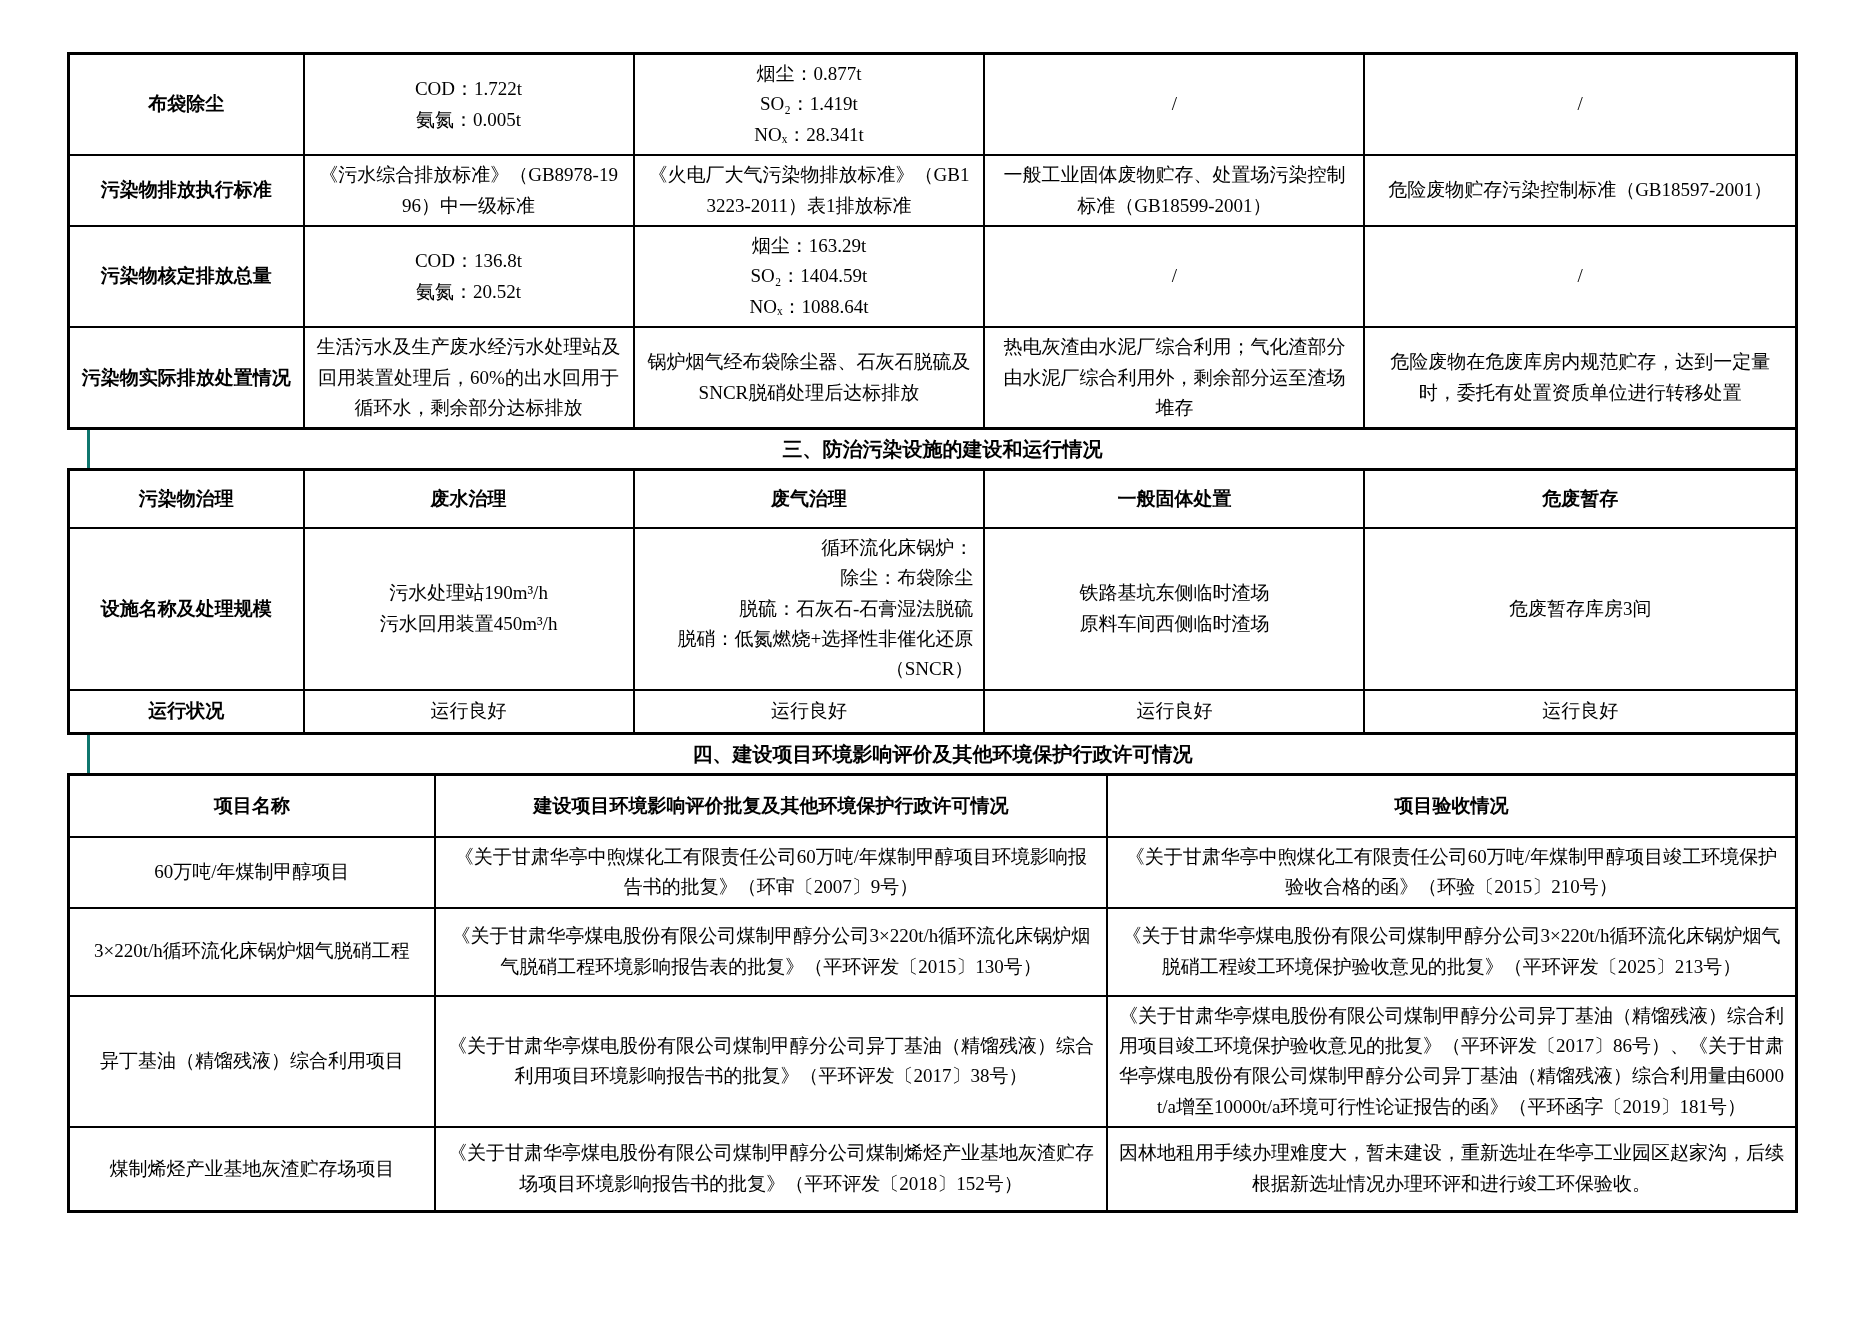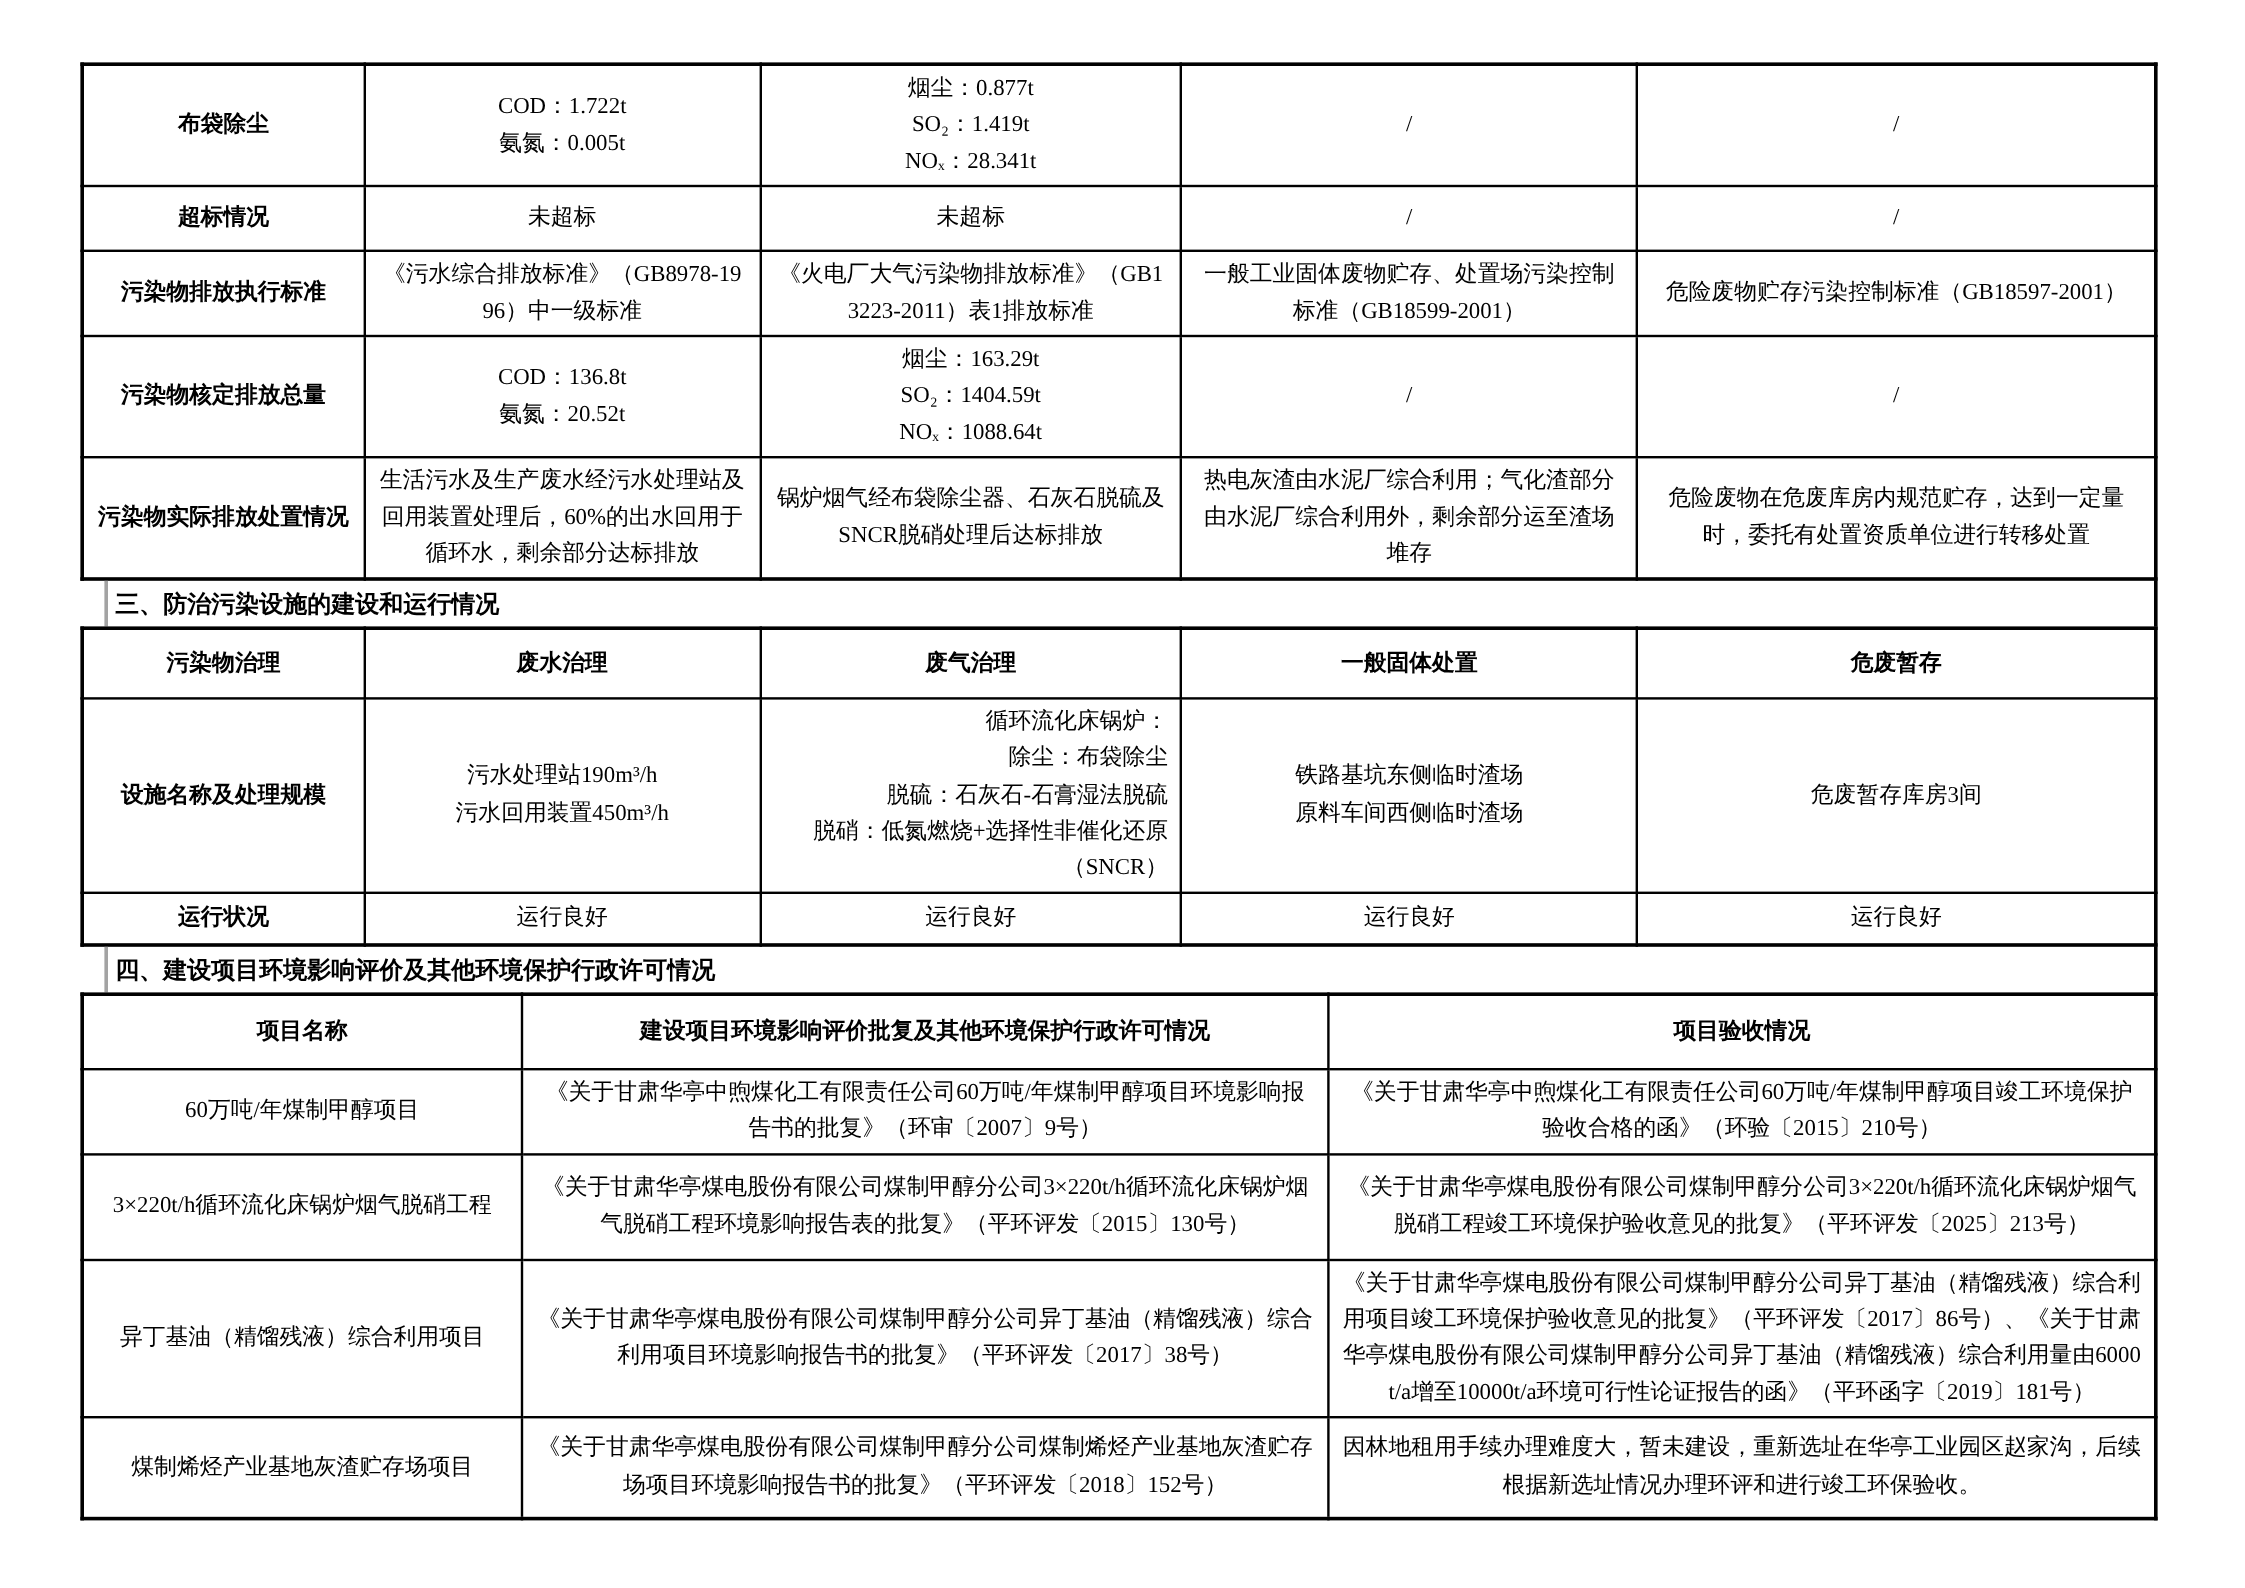--- a/index.html
+++ b/index.html
@@ -40,26 +40,26 @@
     box-sizing: border-box;
   }
   td.lbl, td.hdr {
     font-weight: bold;
   }
   td.ta-left {
     text-align: right;
     padding-left: 14px;
   }
   .band {
-    border-left: 3px solid #a3a3a3;
+    border-left: 3px solid #0f766e;
     border-right: 3px solid #000;
     font-weight: bold;
     font-size: 20px;
     padding: 6px 6px 5px 6px;
-    text-align: left;
+    text-align: center;
     box-sizing: border-box;
     margin-left: 20px;
   }
 </style>
 </head>
 <body>
 
 <div class="page">
   <div class="doc">
 
@@ -72,27 +72,20 @@
           <col style="width:25%">
       </colgroup>
       <tbody>
           <tr style="height:100px;">
         <td class="lbl">布袋除尘</td>
         <td>COD：1.722t
 氨氮：0.005t</td>
         <td>烟尘：0.877t
 SO₂：1.419t
 NOₓ：28.341t</td>
-        <td>/</td>
-        <td>/</td>
-      </tr>
-      <tr style="height:54px;">
-        <td class="lbl">超标情况</td>
-        <td>未超标</td>
-        <td>未超标</td>
         <td>/</td>
         <td>/</td>
       </tr>
       <tr style="height:70px;">
         <td class="lbl">污染物排放执行标准</td>
         <td>《污水综合排放标准》（GB8978-1996）中一级标准</td>
         <td>《火电厂大气污染物排放标准》（GB13223-2011）表1排放标准</td>
         <td>一般工业固体废物贮存、处置场污染控制标准（GB18599-2001）</td>
         <td>危险废物贮存污染控制标准（GB18597-2001）</td>
       </tr>

